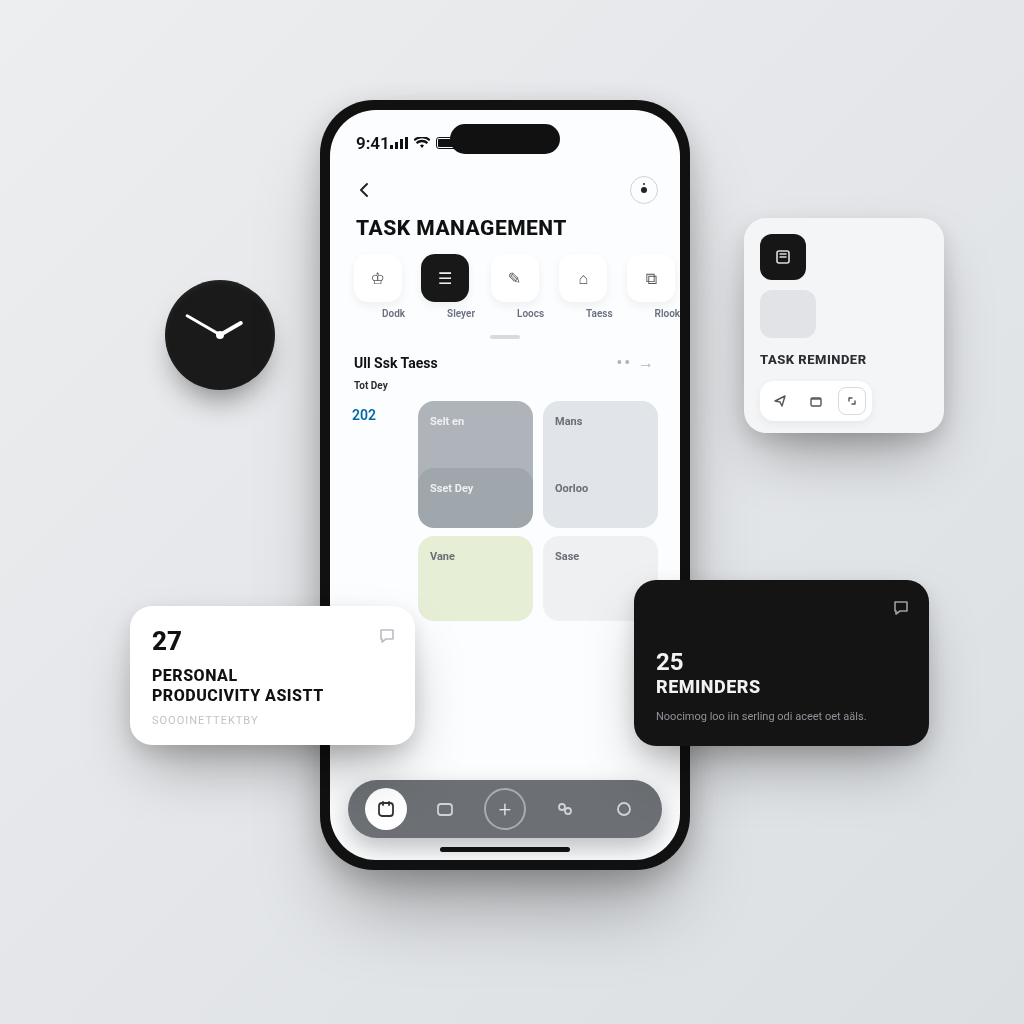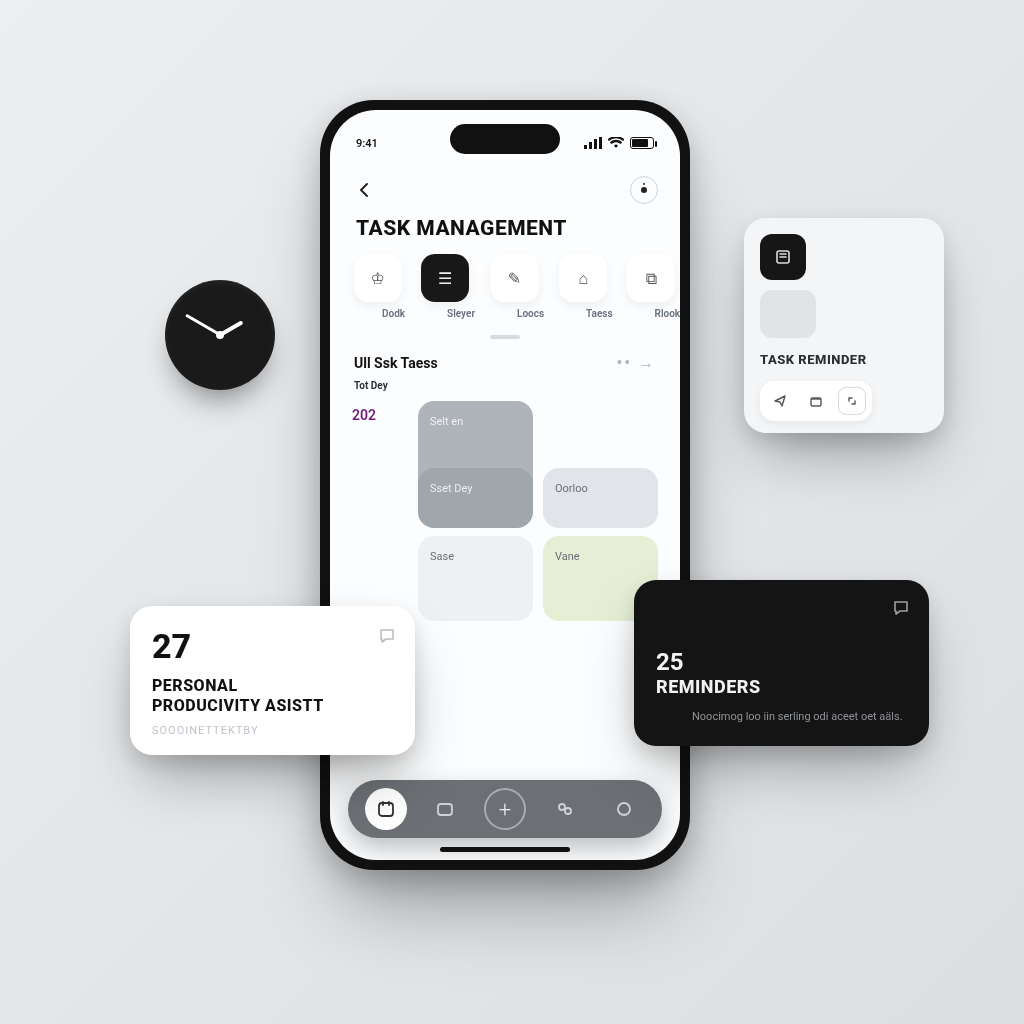--- a/index.html
+++ b/index.html
@@ -54,23 +54,23 @@
   .notch {
     position:absolute; top:14px; left:50%;
     transform:translateX(-50%);
     width:110px; height:30px;
     background:#111; border-radius:20px;
     z-index:5;
   }
 
   
   .statusbar {
-    display:flex; justify-content:space-between; align-items:center;
+    display:flex; justify-content:flex-start; align-items:center;
     padding: 18px 26px 0 26px; height:48px;
-    font-size:11px; font-weight:600;
+    font-size:17px; font-weight:600;
   }
   .status-icons { display:flex; gap:6px; align-items:center; }
   .signal, .wifi, .battery { display:inline-block; }
   .signal { width:18px; height:12px; background:
     linear-gradient(#111,#111) 0 8px/3px 4px no-repeat,
     linear-gradient(#111,#111) 5px 5px/3px 7px no-repeat,
     linear-gradient(#111,#111) 10px 2px/3px 10px no-repeat,
     linear-gradient(#111,#111) 15px 0/3px 12px no-repeat;}
   .wifi { width:16px; height:12px; }
   .wifi svg { display:block; }
@@ -112,23 +112,23 @@
   
   .section-head {
     display:flex; justify-content:space-between; align-items:center;
     padding:4px 24px 8px; font-size:14px; font-weight:700;
   }
   .section-head .more { color:#b0b5bc; font-size:16px; letter-spacing:2px;}
   .section-sub { padding:0 24px 10px; font-size:10px; font-weight:700; color:#2b2e33;}
 
   
   .grid { display:grid; grid-template-columns: 56px 1fr 1fr; gap:10px; padding:0 22px; }
-  .date-col { font-size:14px; font-weight:600; color:#701a75; padding-top:6px;}
+  .date-col { font-size:14px; font-weight:600; color:#0369a1; padding-top:6px;}
   .gcard {
-    border-radius:16px; padding:14px 12px; font-size:11px; font-weight:400;
+    border-radius:16px; padding:14px 12px; font-size:11px; font-weight:700;
     min-height:115px; color:#6a6f77;
   }
   .c-grey  { background:#aeb4ba; color:#eef0f2;}
   .c-light { background:#e1e4e8;}
   .c-grey2 { background:#9fa6ac; color:#eef0f2;}
   .c-light2{ background:#eef0f2;}
   .c-lime  { background:#e6efd6;}
   .grid2 { display:grid; grid-template-columns: 56px 1fr 1fr; gap:10px; padding:8px 22px 0; }
 
   
@@ -173,31 +173,31 @@
     box-shadow:0 3px 8px rgba(0,0,0,.06);
   }
   .w-reminder .actions span{
     width:28px;height:28px;border-radius:8px;display:flex;align-items:center;justify-content:center;
     font-size:13px;color:#555;
   }
   .w-reminder .actions span.boxed{border:1px solid #d7dadf;}
 
   
   .w-personal { left:130px; top:606px; width:285px; padding:20px 22px 18px;}
-  .w-personal .num { font-size:34px; font-weight:800;}
+  .w-personal .num { font-size:26px; font-weight:800;}
   .w-personal .chat-icon{position:absolute;right:18px;top:20px;color:#b9bdc3;}
   .w-personal .ttl{font-size:16px;font-weight:800;letter-spacing:.5px;text-transform:uppercase;margin-top:10px;line-height:1.25;}
   .w-personal .sub{font-size:11px;letter-spacing:1px;color:#bfc3c9;text-transform:uppercase;margin-top:8px;}
 
   
   .w-dark { right:95px; top:580px; width:295px; padding:20px 22px; background:#141414; color:#f2f2f2;}
   .w-dark .num{font-size:24px;font-weight:700;margin-top:48px;}
   .w-dark .chat-icon{position:absolute;right:18px;top:18px;color:#9b9fa5;}
   .w-dark .ttl{font-size:18px;font-weight:800;letter-spacing:.5px;text-transform:uppercase;margin-top:0;}
-  .w-dark .sub{font-size:11px;color:#8f9398;margin-top:12px;line-height:1.5;margin-left:36px;}
+  .w-dark .sub{font-size:11px;color:#8f9398;margin-top:12px;line-height:1.5;}
 
   
   svg { display:block; }
 </style>
 </head>
 <body>
 
 <div class="clock">
   <div class="hand hour"></div>
   <div class="hand minute"></div>
@@ -259,30 +259,31 @@
 
     <div class="section-head">
       <span>Ull Ssk Taess</span>
       <span class="more">•• →</span>
     </div>
     <div class="section-sub">Tot Dey</div>
 
     <div class="grid">
       <div class="date-col">202</div>
       <div class="gcard c-grey">Selt en</div>
+      <div class="gcard c-light">Mans</div>
     </div>
     <div class="grid" style="margin-top:-48px;">
       <div></div>
       <div class="gcard c-grey2" style="min-height:60px;">Sset Dey</div>
       <div class="gcard c-light" style="min-height:60px;">Oorloo</div>
     </div>
     <div class="grid2">
       <div></div>
+      <div class="gcard c-lime" style="min-height:85px;">Vane</div>
       <div class="gcard c-light2" style="min-height:85px;">Sase</div>
-      <div class="gcard c-lime" style="min-height:85px;">Vane</div>
     </div>
 
     <div class="nav">
       <div class="item home">
         <svg width="18" height="18" viewBox="0 0 18 18">
             <rect x="2" y="3" width="14" height="13" rx="3" fill="none" stroke="#333" stroke-width="1.8"></rect>
             <path d="M6 2v3M12 2v3" stroke="#333" stroke-width="1.8" stroke-linecap="round"></path>
           </svg>
       </div>
       <div class="item">

